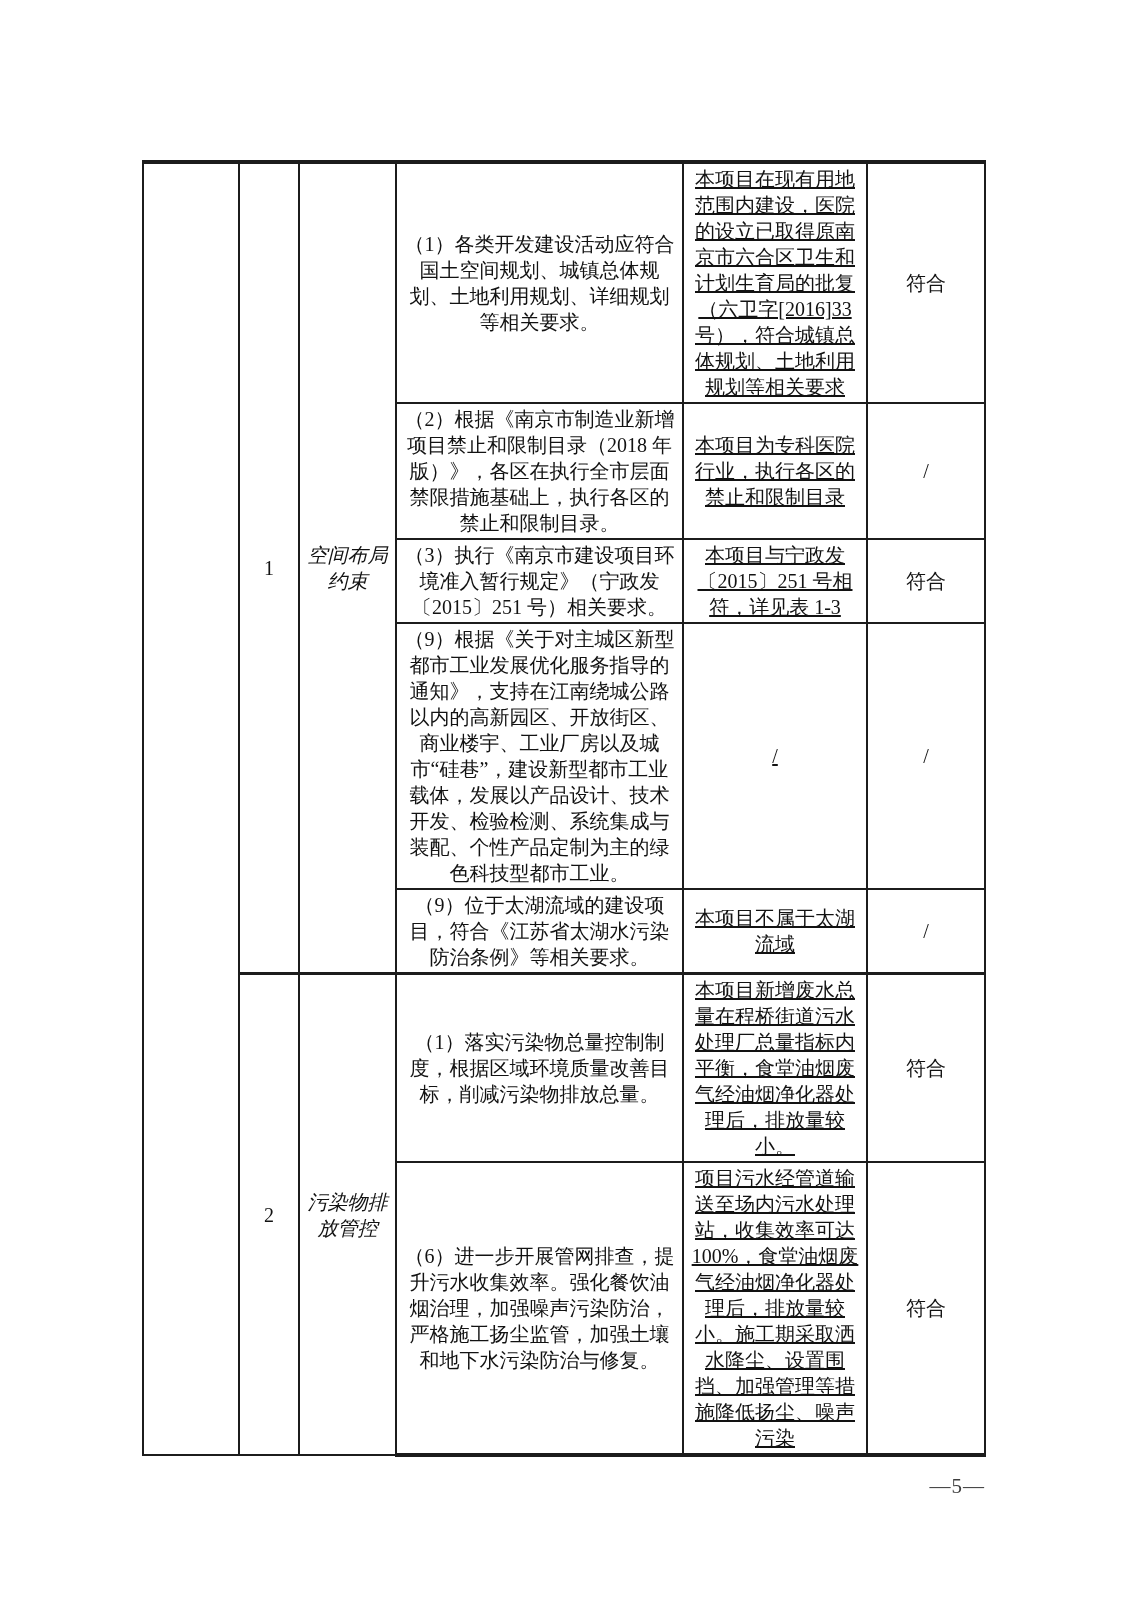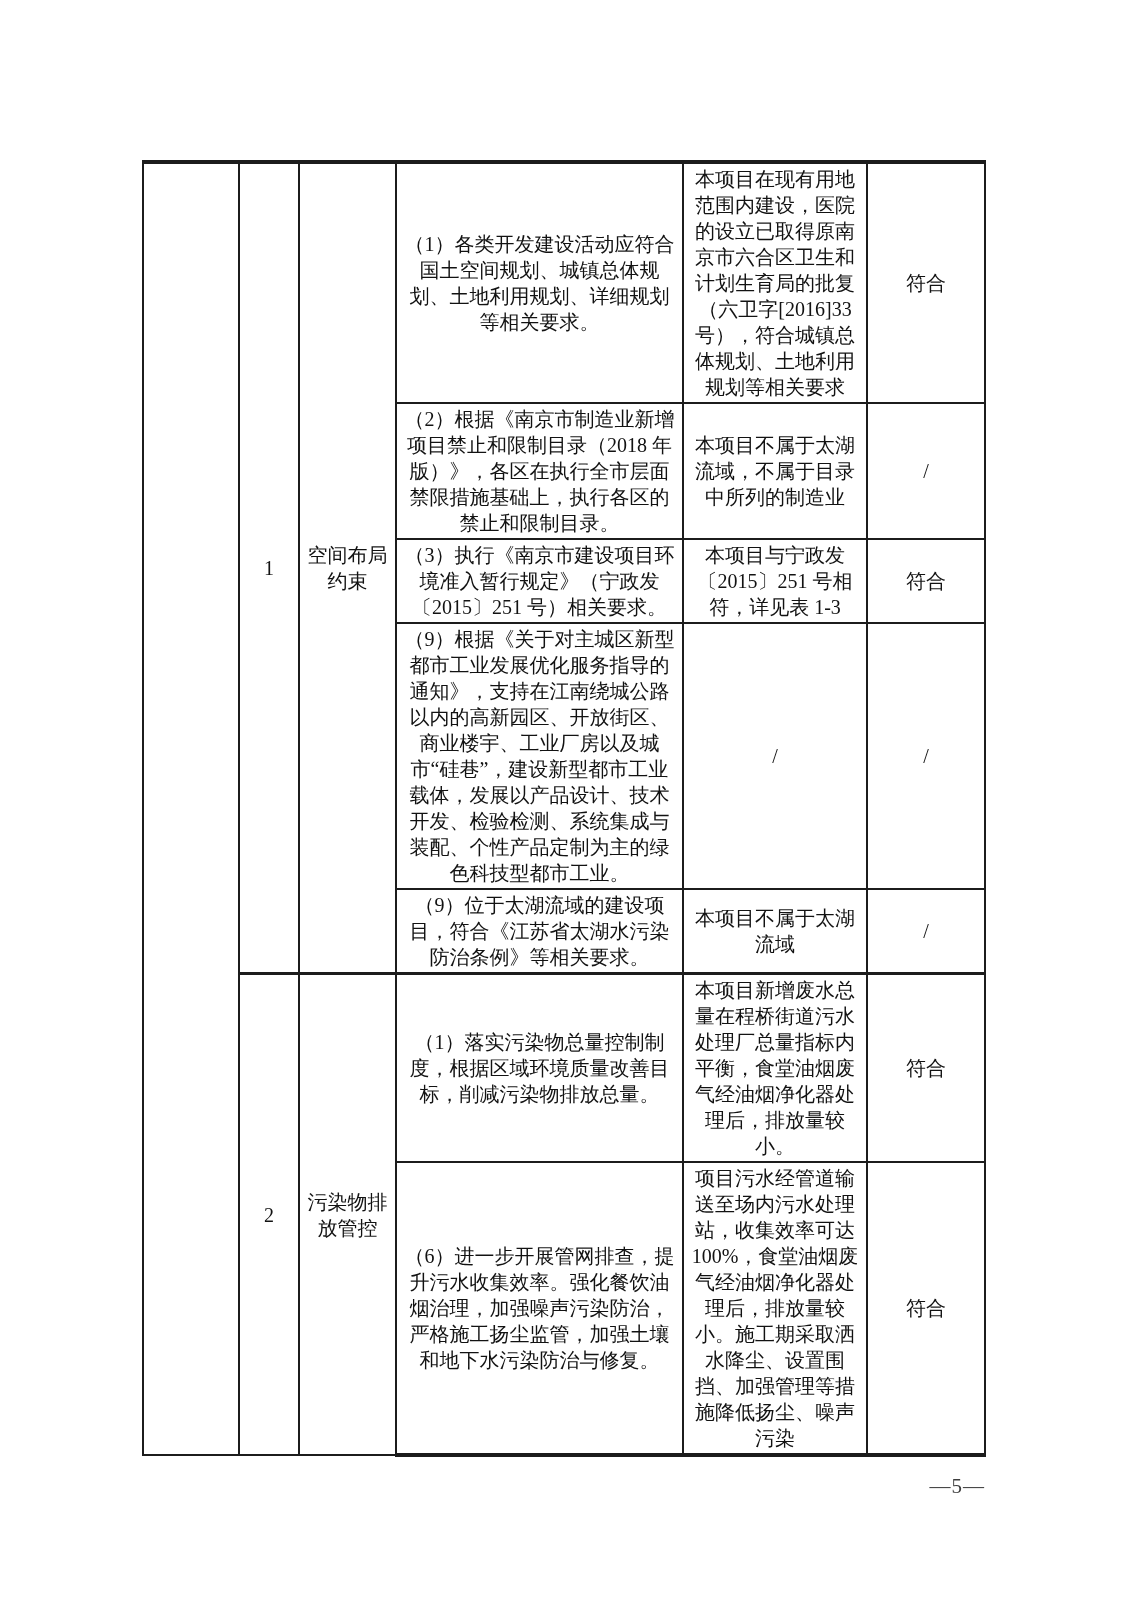--- a/index.html
+++ b/index.html
@@ -32,23 +32,23 @@
   
   tr.r1 { height: 235px; }
   tr.r2 { height: 135px; }
   tr.r3 { height: 80px; margin-top: 12px;  }
   tr.r4 { height: 259px; }
   tr.r5 { height: 78px;  }
   tr.r6 { height: 157px; }
   tr.r7 { height: 258px; }
 
   td.c-num  { font-size: 21px; }
-  td.c-cat  { padding: 0 14px; }
+  td.c-cat  { padding: 0 14px; font-style: italic; }
   td.c-req  { padding: 1px 4px; font-family: Liberation Serif, serif; }
-  td.c-proj { padding: 1px 5px; }
+  td.c-proj { padding: 1px 5px; text-decoration: underline; }
   td.c-comp { padding: 0 6px; }
 
   
   tr.r1 td { border-top-width: 4px; }
   tr.r7 td { border-bottom-width: 4px; margin-left: 45px; }
   tr.r6 td { border-top-width: 3px; }
   td.c-span {
     border-top-width: 2px;
     border-bottom-width: 2px;
     background: #ffffff;
@@ -82,21 +82,21 @@
       <tr class="r1">
         <td class="c-span" rowspan="7"></td>
         <td class="c-num" rowspan="5">1</td>
         <td class="c-cat" rowspan="5">空间布局约束</td>
         <td class="c-req">（1）各类开发建设活动应符合国土空间规划、城镇总体规划、土地利用规划、详细规划等相关要求。</td>
         <td class="c-proj">本项目在现有用地范围内建设，医院的设立已取得原南京市六合区卫生和计划生育局的批复（六卫字[2016]33 号），符合城镇总体规划、土地利用规划等相关要求</td>
         <td class="c-comp">符合</td>
       </tr>
       <tr class="r2">
         <td class="c-req">（2）根据《南京市制造业新增项目禁止和限制目录（2018 年版）》，各区在执行全市层面禁限措施基础上，执行各区的禁止和限制目录。</td>
-        <td class="c-proj">本项目不属于太湖流域，不属于目录中所列的制造业</td>
+        <td class="c-proj">本项目为专科医院行业，执行各区的禁止和限制目录</td>
         <td class="c-comp">/</td>
       </tr>
       <tr class="r3">
         <td class="c-req">（3）执行《南京市建设项目环境准入暂行规定》（宁政发〔2015〕251 号）相关要求。</td>
         <td class="c-proj">本项目与宁政发〔2015〕251 号相符，详见表 1-3</td>
         <td class="c-comp">符合</td>
       </tr>
       <tr class="r4">
         <td class="c-req">（9）根据《关于对主城区新型都市工业发展优化服务指导的通知》，支持在江南绕城公路以内的高新园区、开放街区、商业楼宇、工业厂房以及城市“硅巷”，建设新型都市工业载体，发展以产品设计、技术开发、检验检测、系统集成与装配、个性产品定制为主的绿色科技型都市工业。</td>
         <td class="c-proj">/</td>

